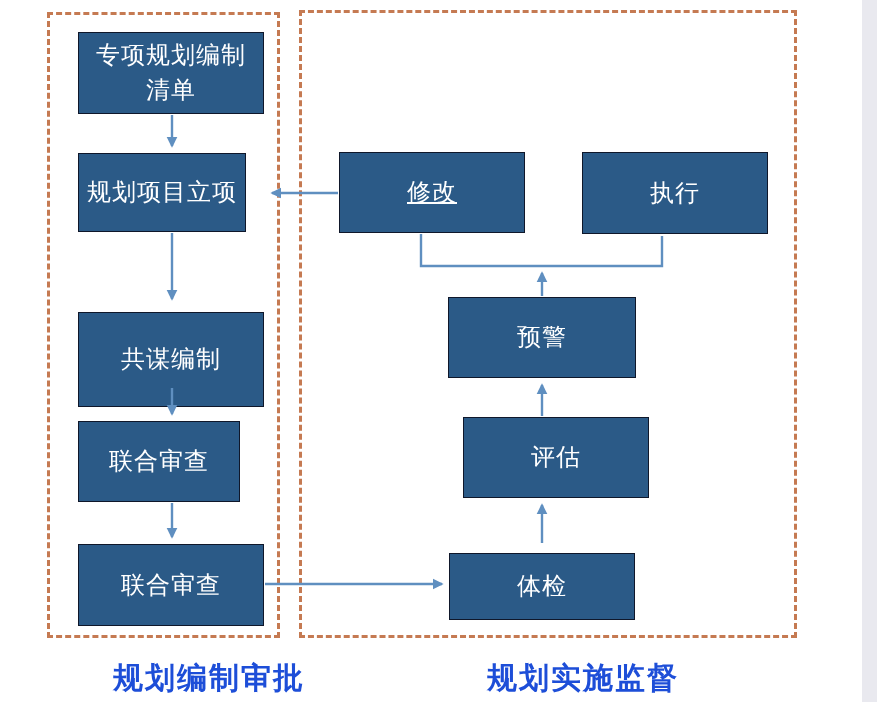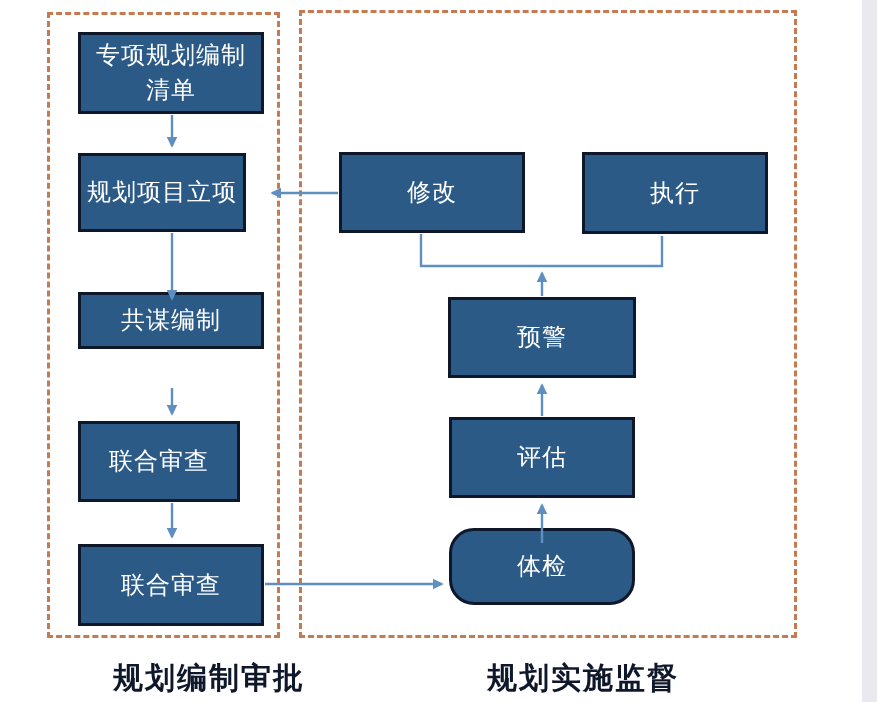--- a/index.html
+++ b/index.html
@@ -14,48 +14,48 @@
     position:absolute;
     border:3px dashed #c57a52;
     box-sizing:border-box;
     background:transparent;
   }
   #left-section{left:47px;top:12px;width:233px;height:626px;}
   #right-section{left:299px;top:10px;width:498px;height:628px;}
   .node{
     position:absolute;
     background:#2b5a87;
-    border:3px solid #0f172a;
+    border:1px solid #0f172a;
     box-sizing:border-box;
     color:#ffffff;
     display:flex;align-items:center;justify-content:center;
     text-align:center;
     font-size:24px;
     line-height:1.45;
     white-space:pre-line;
     letter-spacing:1px;
   }
   
   #node-l1{left:78px;top:32px;width:186px;height:82px;}
   #node-l2{left:78px;top:153px;width:168px;height:79px;font-family:Liberation Serif, serif;}
-  #node-l3{left:78px;top:292px;width:186px;height:57px;}
+  #node-l3{left:78px;top:312px;width:186px;height:95px;}
   #node-l4{left:78px;top:421px;width:162px;height:81px;}
   #node-l5{left:78px;top:544px;width:186px;height:82px;}
   
-  #node-r1{left:339px;top:152px;width:186px;height:81px;}
+  #node-r1{left:339px;top:152px;width:186px;height:81px;text-decoration:underline;}
   #node-r2{left:582px;top:152px;width:186px;height:82px;}
   #node-r3{left:448px;top:297px;width:188px;height:81px;}
-  #node-r4{left:449px;top:417px;width:186px;height:81px;}
-  #node-r5{left:449px;top:528px;width:186px;height:77px;border-radius:25px;}
+  #node-r4{left:463px;top:417px;width:186px;height:81px;}
+  #node-r5{left:449px;top:553px;width:186px;height:67px;}
   .caption{
     position:absolute;
     top:658px;
     font-size:30px;
     font-weight:bold;
-    color:#0f172a;
+    color:#1d4ed8;
     letter-spacing:2px;
   }
   #left-caption{left:113px;}
   #right-caption{left:487px;}
   #connector-layer{
     position:absolute;left:0;top:0;width:877px;height:702px;
     pointer-events:none;
   }
   #right-strip{
     position:absolute;left:862px;top:0;width:15px;height:702px;

